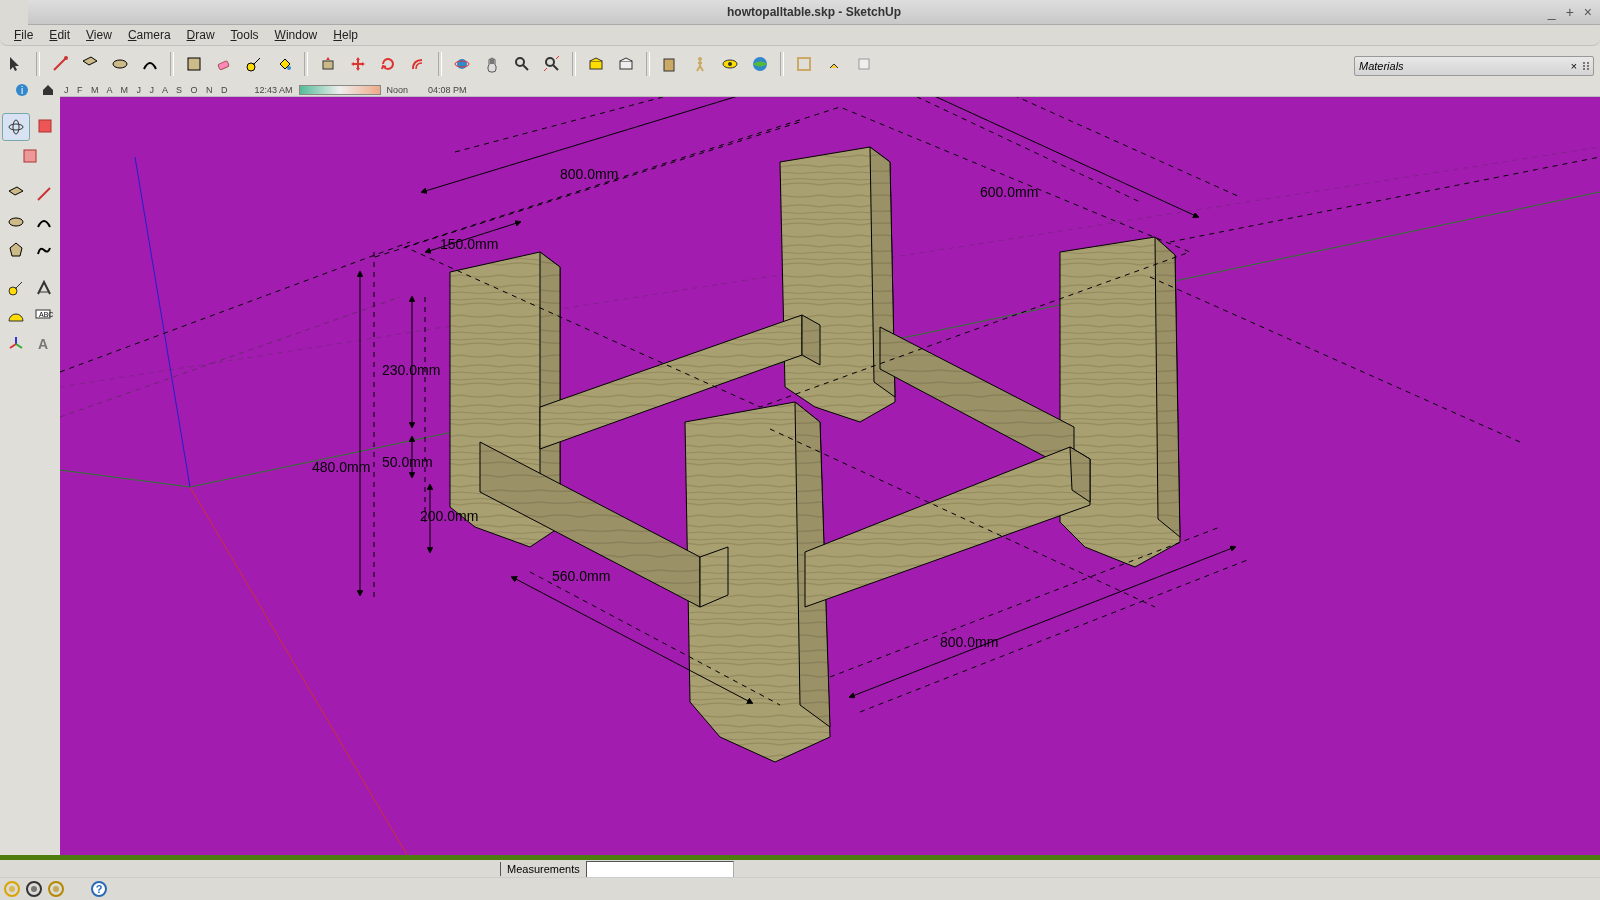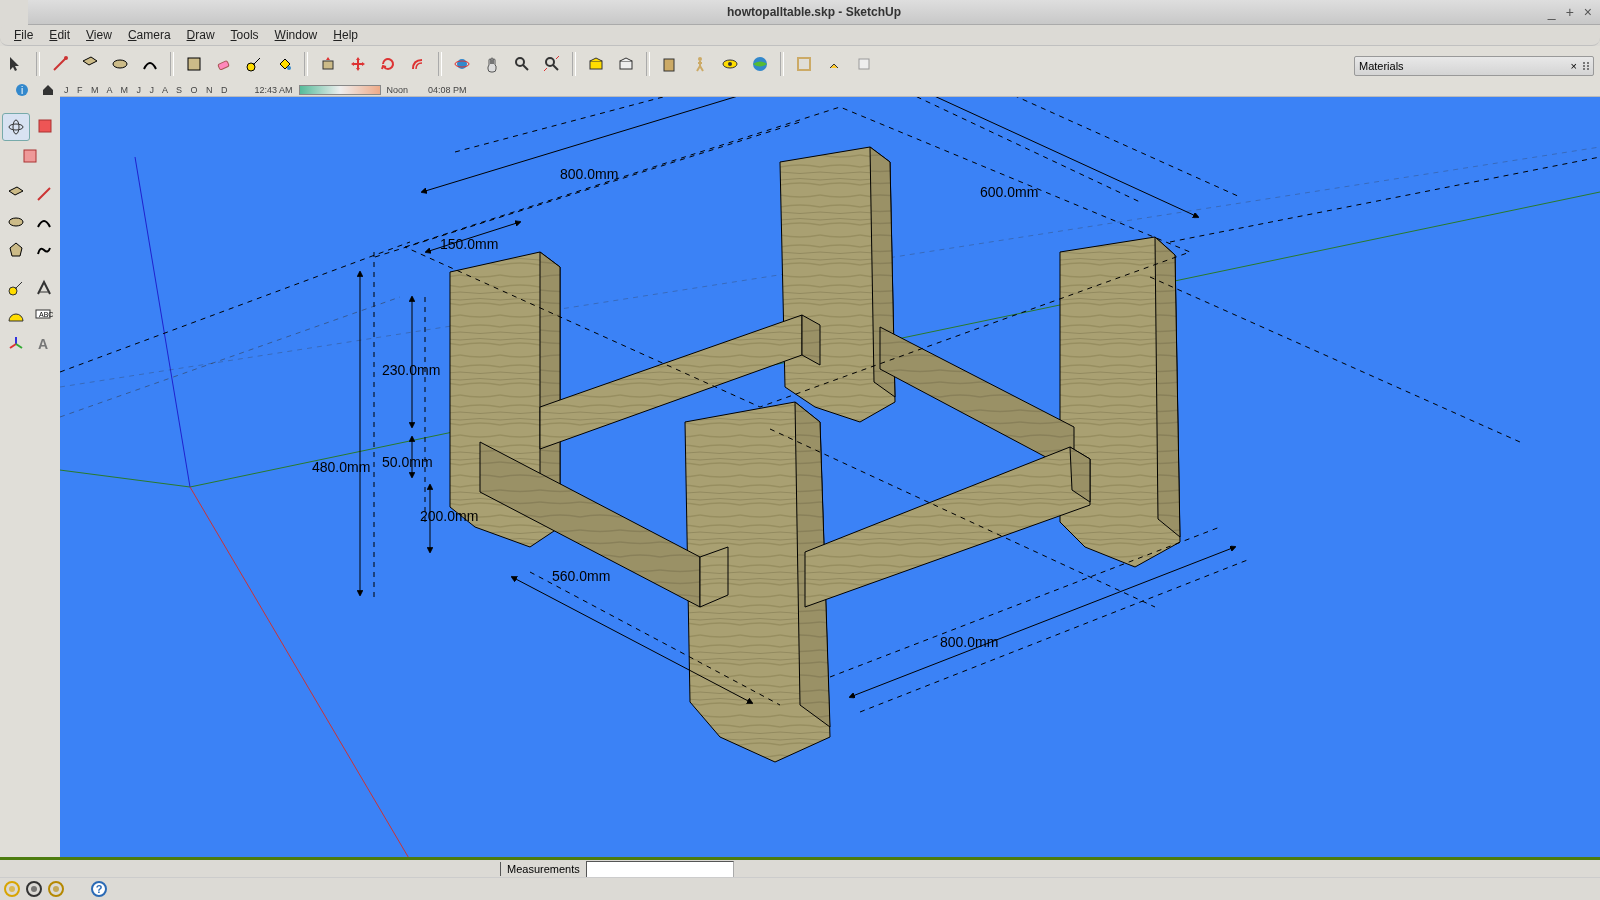--- a/index.html
+++ b/index.html
@@ -133,54 +133,55 @@
     top: 56px;
     width: 230px;
     height: 18px;
     background: linear-gradient(#e8e8e8,#d4d4d4);
     border: 1px solid #999;
     border-radius: 2px;
     display: flex;
     align-items: center;
     padding: 0 4px;
     font-size: 11px;
+    font-style: italic;
   }
   .materials-tray .close { margin-left: auto; cursor: pointer; padding: 0 2px; }
   .materials-tray .handle {
     width: 6px;
     margin-left: 4px;
     display: grid;
     grid-template-columns: 1fr 1fr;
     gap: 1px;
   }
   .materials-tray .handle span { width:2px; height:2px; background:#777; }
 
   
   .viewport {
     position: absolute;
     left: 60px;
     right: 0;
     top: 96px;
     bottom: 28px;
-    background: #3b82f6;
+    background: #a21caf;
     overflow: hidden;
     border-top: 1px solid #bbb;
   }
   .viewport svg {
     position: absolute;
     top: 0;
     left: 0;
   }
 
   
   .statusbook {
     position: absolute;
     left: 0; right: 0; bottom: 22px; height: 18px;
     background: #dcdad5;
-    border-top: 3px solid #4d7c0f;
+    border-top: 5px solid #4d7c0f;
     display: flex;
     align-items: center;
     font-size: 11px;
   }
   .statusbook .spacer { width: 500px; }
   .statusbook .meas-label {
     border-left: 1px inset #aaa;
     padding: 1px 6px;
   }
   .statusbook .meas-input {

